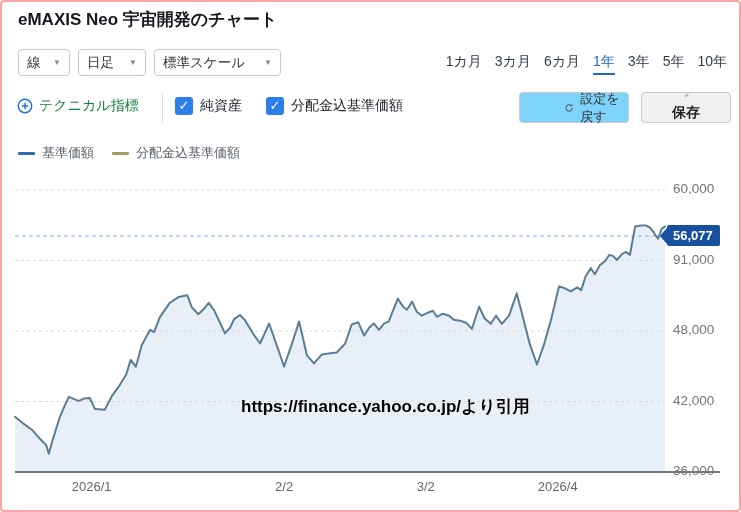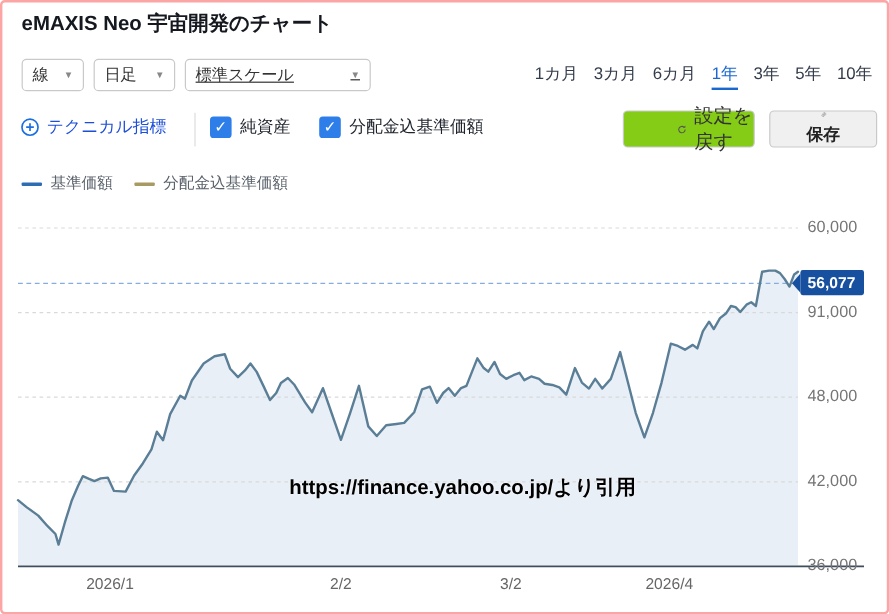--- a/index.html
+++ b/index.html
@@ -4,35 +4,35 @@
 <style>
   html,body{margin:0;padding:0;background:#fff;}
   .frame{position:relative;width:741px;height:512px;box-sizing:border-box;
     border:2px solid #fca5a5;border-radius:4px;background:#fff;overflow:hidden;
     font-family:"Liberation Sans","DejaVu Sans",sans-serif;}
   .title{position:absolute;left:16px;top:6px;font-size:17px;font-weight:bold;color:#15181f;}
   .dd{position:absolute;top:47px;height:27px;box-sizing:border-box;border:1px solid #c9c9c9;
     border-radius:4px;background:#fff;display:flex;align-items:center;justify-content:space-between;
     padding:0 8px;font-size:13.5px;color:#333;cursor:pointer;}
   .dd .caret{font-size:8px;color:#888;margin-left:6px;}
-  .dd1{left:16px;width:52px;} .dd2{left:76px;width:68px;} .dd3{left:152px;width:155px;text-decoration:underline;}
+  .dd1{left:16px;width:52px;} .dd2{left:76px;width:68px;} .dd3{left:152px;width:127px;}
   .periods{position:absolute;top:51px;right:12px;display:flex;gap:13px;font-size:14px;}
   .period{color:#333c4b;cursor:pointer;padding-bottom:2px;}
   .period.active{color:#1968d0;border-bottom:2px solid #1968d0;}
   .tech{position:absolute;left:15px;top:95px;display:flex;align-items:center;gap:6px;cursor:pointer;}
-  .tech-label{font-size:14px;color:#1d4ed8;}
+  .tech-label{font-size:14px;color:#15803d;}
   .vdiv{position:absolute;left:160px;top:92px;width:1px;height:28px;background:#ddd;}
   .checks{position:absolute;left:173px;top:95px;display:flex;gap:24px;}
   .check-item{display:flex;align-items:center;gap:7px;cursor:pointer;}
   .checkbox{width:18px;height:18px;border-radius:3px;background:#2d7ee9;color:#fff;
     font-size:13px;font-weight:bold;line-height:18px;text-align:center;}
   .check-label{font-size:14px;color:#20242e;}
   .btn{position:absolute;top:90px;height:31px;box-sizing:border-box;border:1px solid #c9c9c9;
     border-radius:4px;display:flex;align-items:center;justify-content:center;gap:6px;cursor:pointer;}
-  .btn-reset{left:517px;width:110px;background:#84cc16;font-size:16px;color:#333;padding-left:44px;}
+  .btn-reset{left:517px;width:110px;background:#7dd3fc;font-size:13px;color:#333;padding-left:44px;}
   .btn-save{left:639px;width:90px;background:#f0f0f0;font-size:14px;font-weight:bold;color:#222;flex-direction:column;}
   .legend{position:absolute;left:16px;top:142px;display:flex;gap:18px;align-items:flex-end;}
   .legend-item{display:flex;align-items:center;gap:7px;}
   .legend-dash{width:17px;height:3px;border-radius:1px;}
   .legend-label{font-size:13px;color:#5a616b;}
   .chart-svg{position:absolute;left:0;top:0;}
   .ylab{position:absolute;left:671px;width:55px;font-size:13.5px;color:#757575;}
   .xlab{position:absolute;top:477px;font-size:13px;color:#666;transform:translateX(-50%);}
   .badge{position:absolute;left:665px;background:#17509e;color:#fff;font-size:13px;font-weight:bold;
     padding:3px 7px 3px 6px;border-radius:2px;}

